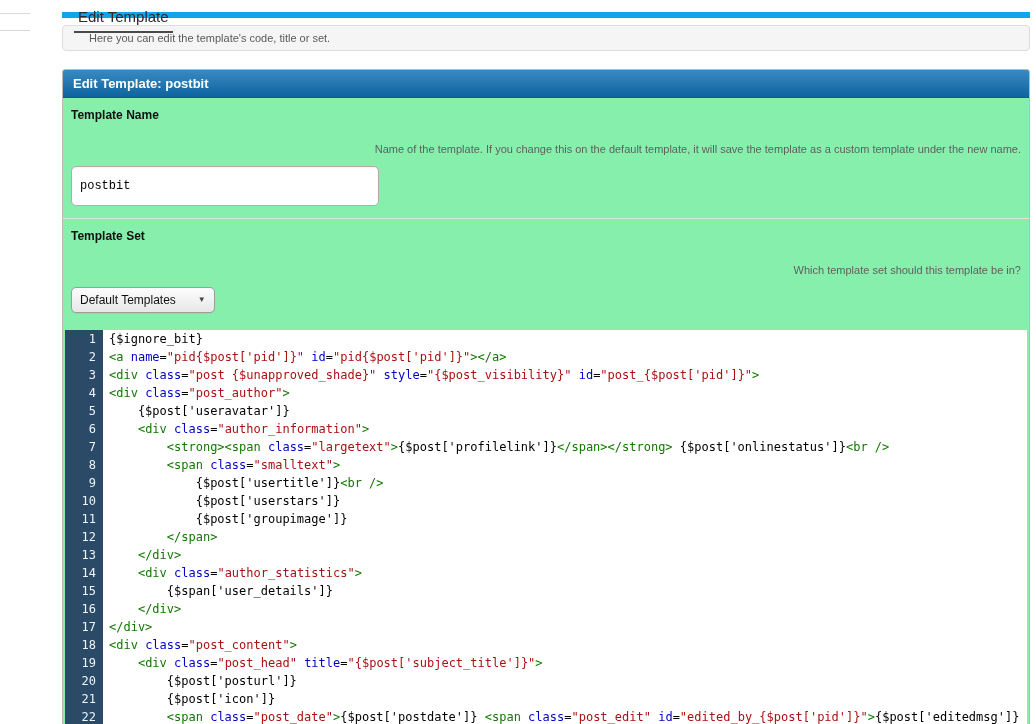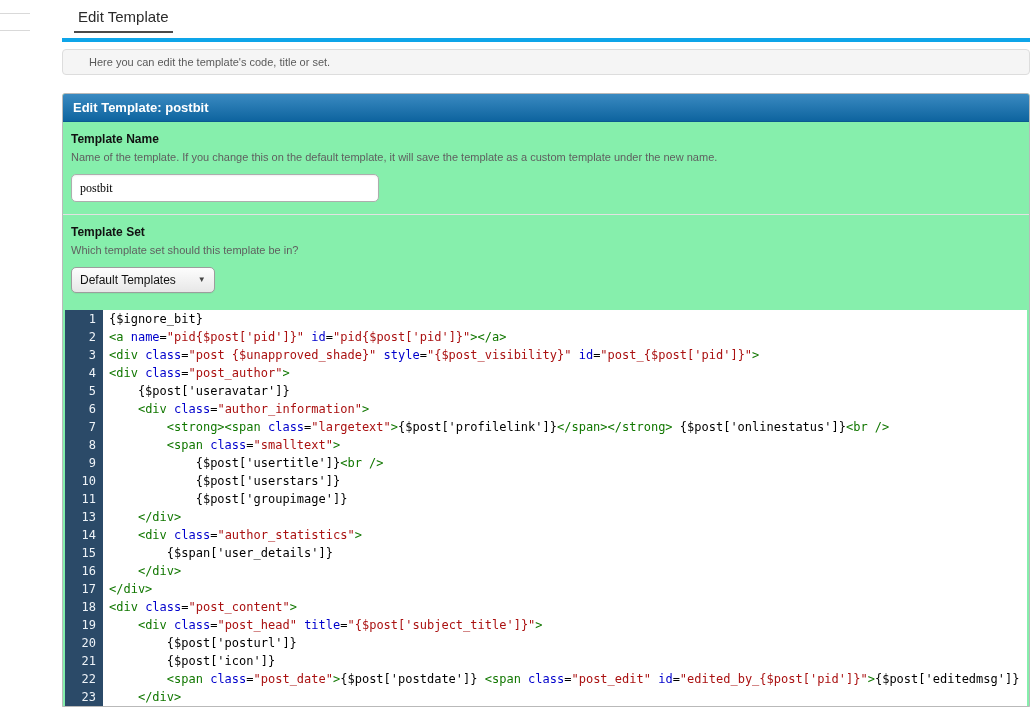--- a/index.html
+++ b/index.html
@@ -7,44 +7,44 @@
     font-family:"Liberation Sans", sans-serif; }
 
   
   .stub-line { position:absolute; left:0; width:30px; height:1px; background:#d9d9d9; }
   .stub-line.l1 { top:13px; }
   .stub-line.l2 { top:30px; }
 
   .content { margin:0 6px 0 62px; }
 
   
-  .tabbar { position:relative; height:42px; border-bottom:4px solid #0ea5e9; }
+  .tabbar { position:relative; height:18px; border-bottom:6px solid #0ea5e9; }
   .tab { display:inline-block; margin-left:12px; padding:7px 4px 6px;
     font-size:15px; color:#2b2b2b; border-bottom:2px solid #4a4a4a;
     position:relative; top:1px; cursor:pointer; }
 
   
   .intro { margin-top:7px; background:#f5f5f5; border:1px solid #ddd;
     border-radius:4px; padding:6px 26px; font-size:11px; color:#5a5a5a; }
 
   
   .panel { margin-top:18px; border:1px solid #b9b9b9; border-radius:3px 3px 0 0;
     background:#86efac; }
   .panel-header { background:linear-gradient(to bottom,
       var(--panel_header_top,#3a8ac1), var(--panel_header_bottom,#0e649f));
     border-bottom:1px solid #0b5a90; color:#fff; font-weight:bold;
     font-size:13px; padding:6px 10px; border-radius:2px 2px 0 0; }
 
   .form-row { padding:10px 8px 12px; }
   .form-row + .form-row { border-top:1px solid #e2e2e2; }
   .flabel { font-size:12px; font-weight:bold; color:#111; line-height:14px; }
-  .fdesc { font-size:11px; color:#5f5f5f; margin:5px 0 10px; line-height:13px; }
+  .fdesc { font-size:11px; color:#5f5f5f; margin:21px 0 10px; line-height:13px;text-align:right; }
 
-  .text-input { width:308px; height:28px; padding:3px 8px; font-size:12px;
-    font-family:Liberation Serif, serif; border:1px solid #adadad;
+  .text-input { width:308px; height:40px; padding:3px 8px; font-size:12px;
+    font-family:Liberation Mono, monospace; border:1px solid #adadad;
     border-radius:5px; background:#fff; color:#000; outline:none;
     box-shadow:inset 0 1px 2px rgba(0,0,0,0.06); }
 
   .select-wrap { display:inline-flex; align-items:center; height:26px;
     padding:0 8px; border:1px solid #9d9d9d; border-radius:5px;
     background:linear-gradient(to bottom,#fdfdfd,#e7e7e7);
     font-size:12px; color:#111; cursor:pointer; gap:22px;
     box-shadow:0 1px 1px rgba(0,0,0,0.05); }
   .select-arrow { font-size:8px; color:#444; line-height:1; }
 
@@ -135,20 +135,24 @@
         </div>
         <div class="cm-line">
           <span class="cm-gutter">10</span>
           <span class="cm-code"><span class="tok-p">            {$post['userstars']}</span></span>
         </div>
         <div class="cm-line">
           <span class="cm-gutter">11</span>
           <span class="cm-code"><span class="tok-p">            {$post['groupimage']}</span></span>
         </div>
         <div class="cm-line">
+          <span class="cm-gutter">12</span>
+          <span class="cm-code"><span class="tok-p">        </span><span class="tok-t">&lt;/span&gt;</span></span>
+        </div>
+        <div class="cm-line">
           <span class="cm-gutter">13</span>
           <span class="cm-code"><span class="tok-p">    </span><span class="tok-t">&lt;/div&gt;</span></span>
         </div>
         <div class="cm-line">
           <span class="cm-gutter">14</span>
           <span class="cm-code"><span class="tok-p">    </span><span class="tok-t">&lt;div</span><span class="tok-p"> </span><span class="tok-a">class</span><span class="tok-p">=</span><span class="tok-s">"author_statistics"</span><span class="tok-t">&gt;</span></span>
         </div>
         <div class="cm-line">
           <span class="cm-gutter">15</span>
           <span class="cm-code"><span class="tok-p">        {$span['user_details']}</span></span>

